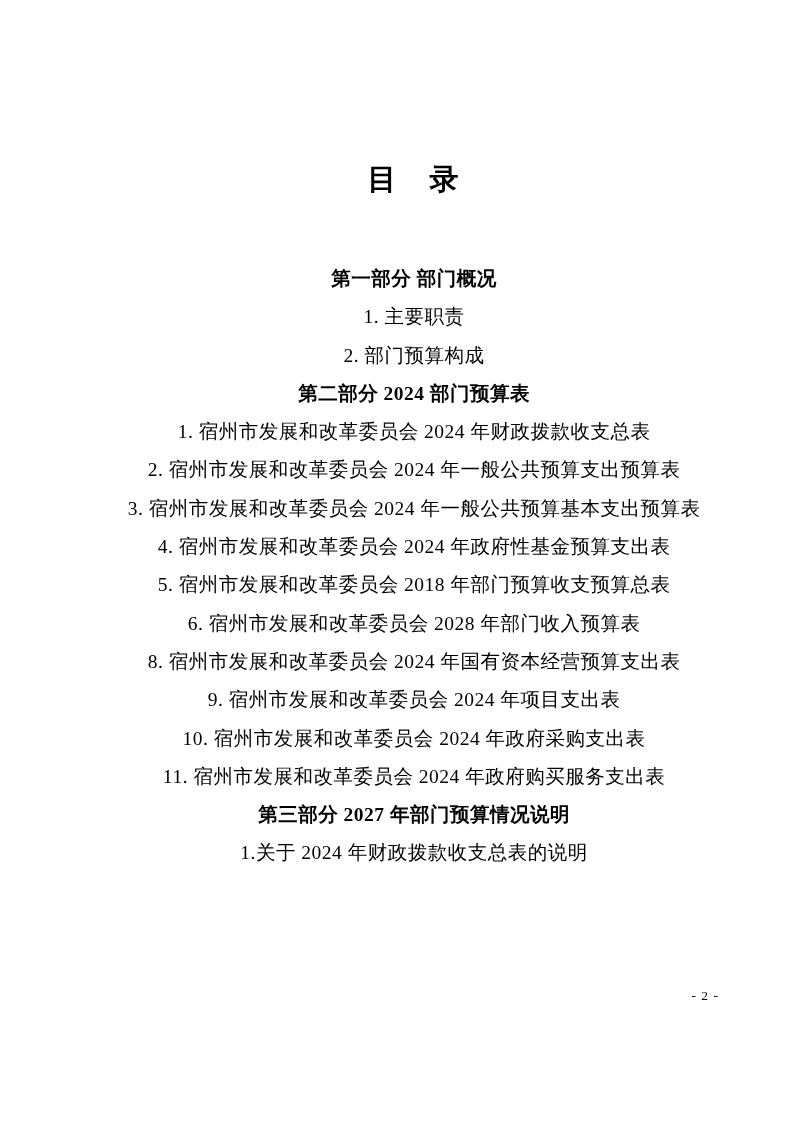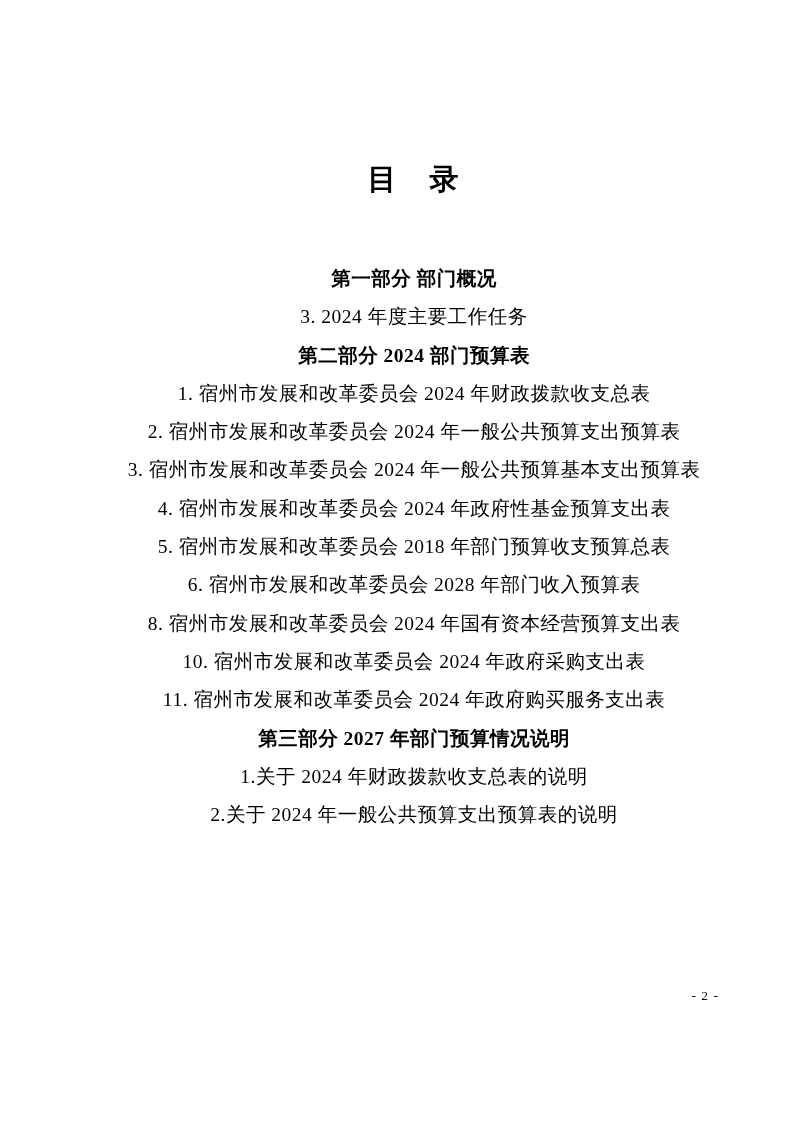--- a/index.html
+++ b/index.html
@@ -54,34 +54,35 @@
 </head>
 <body>
 
 <div class="doc-page">
 
   <h1 class="doc-title">目　录</h1>
 
   <div class="toc">
 
     <div class="toc-line toc-heading">第一部分 部门概况</div>
-    <div class="toc-line">3. 2024 年度主要工作任务</div>
+    <div class="toc-line">1. 主要职责</div>
+    <div class="toc-line">2. 部门预算构成</div>
 
     <div class="toc-line toc-heading">第二部分 2024 部门预算表</div>
     <div class="toc-line">1. 宿州市发展和改革委员会 2024 年财政拨款收支总表</div>
     <div class="toc-line">2. 宿州市发展和改革委员会 2024 年一般公共预算支出预算表</div>
     <div class="toc-line">3. 宿州市发展和改革委员会 2024 年一般公共预算基本支出预算表</div>
     <div class="toc-line">4. 宿州市发展和改革委员会 2024 年政府性基金预算支出表</div>
     <div class="toc-line">5. 宿州市发展和改革委员会 2018 年部门预算收支预算总表</div>
     <div class="toc-line">6. 宿州市发展和改革委员会 2028 年部门收入预算表</div>
     <div class="toc-line">8. 宿州市发展和改革委员会 2024 年国有资本经营预算支出表</div>
+    <div class="toc-line">9. 宿州市发展和改革委员会 2024 年项目支出表</div>
     <div class="toc-line">10. 宿州市发展和改革委员会 2024 年政府采购支出表</div>
     <div class="toc-line">11. 宿州市发展和改革委员会 2024 年政府购买服务支出表</div>
 
     <div class="toc-line toc-heading">第三部分 2027 年部门预算情况说明</div>
     <div class="toc-line">1.关于 2024 年财政拨款收支总表的说明</div>
-    <div class="toc-line">2.关于 2024 年一般公共预算支出预算表的说明</div>
 
   </div>
 
   <div class="page-number">- 2 -</div>
 
 </div>
 
 </body></html>

